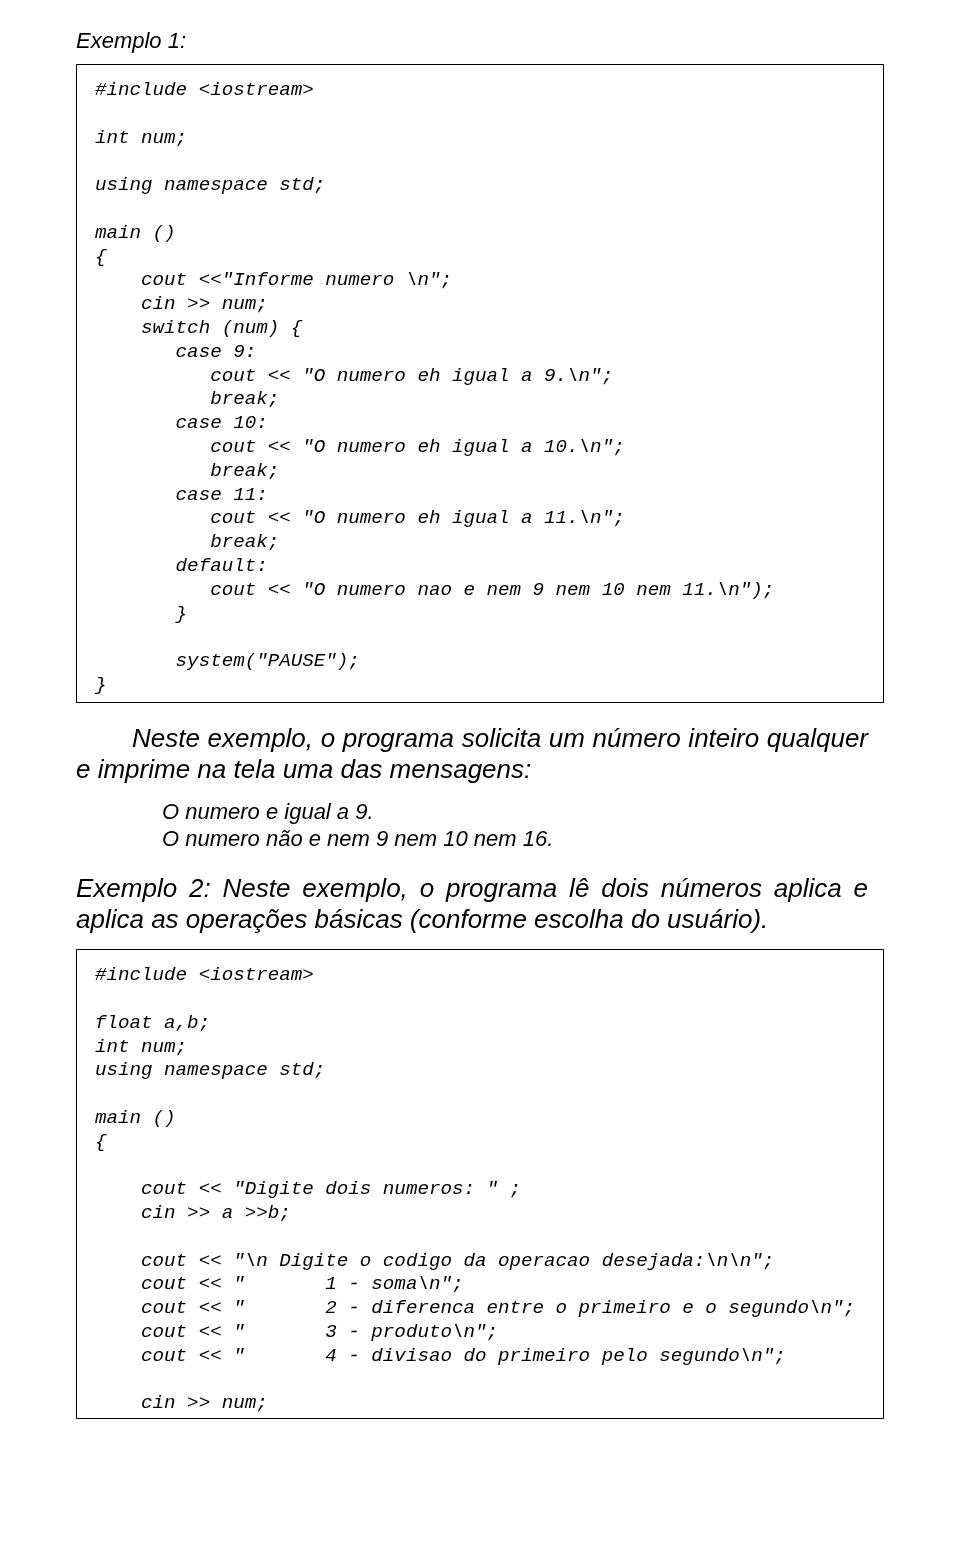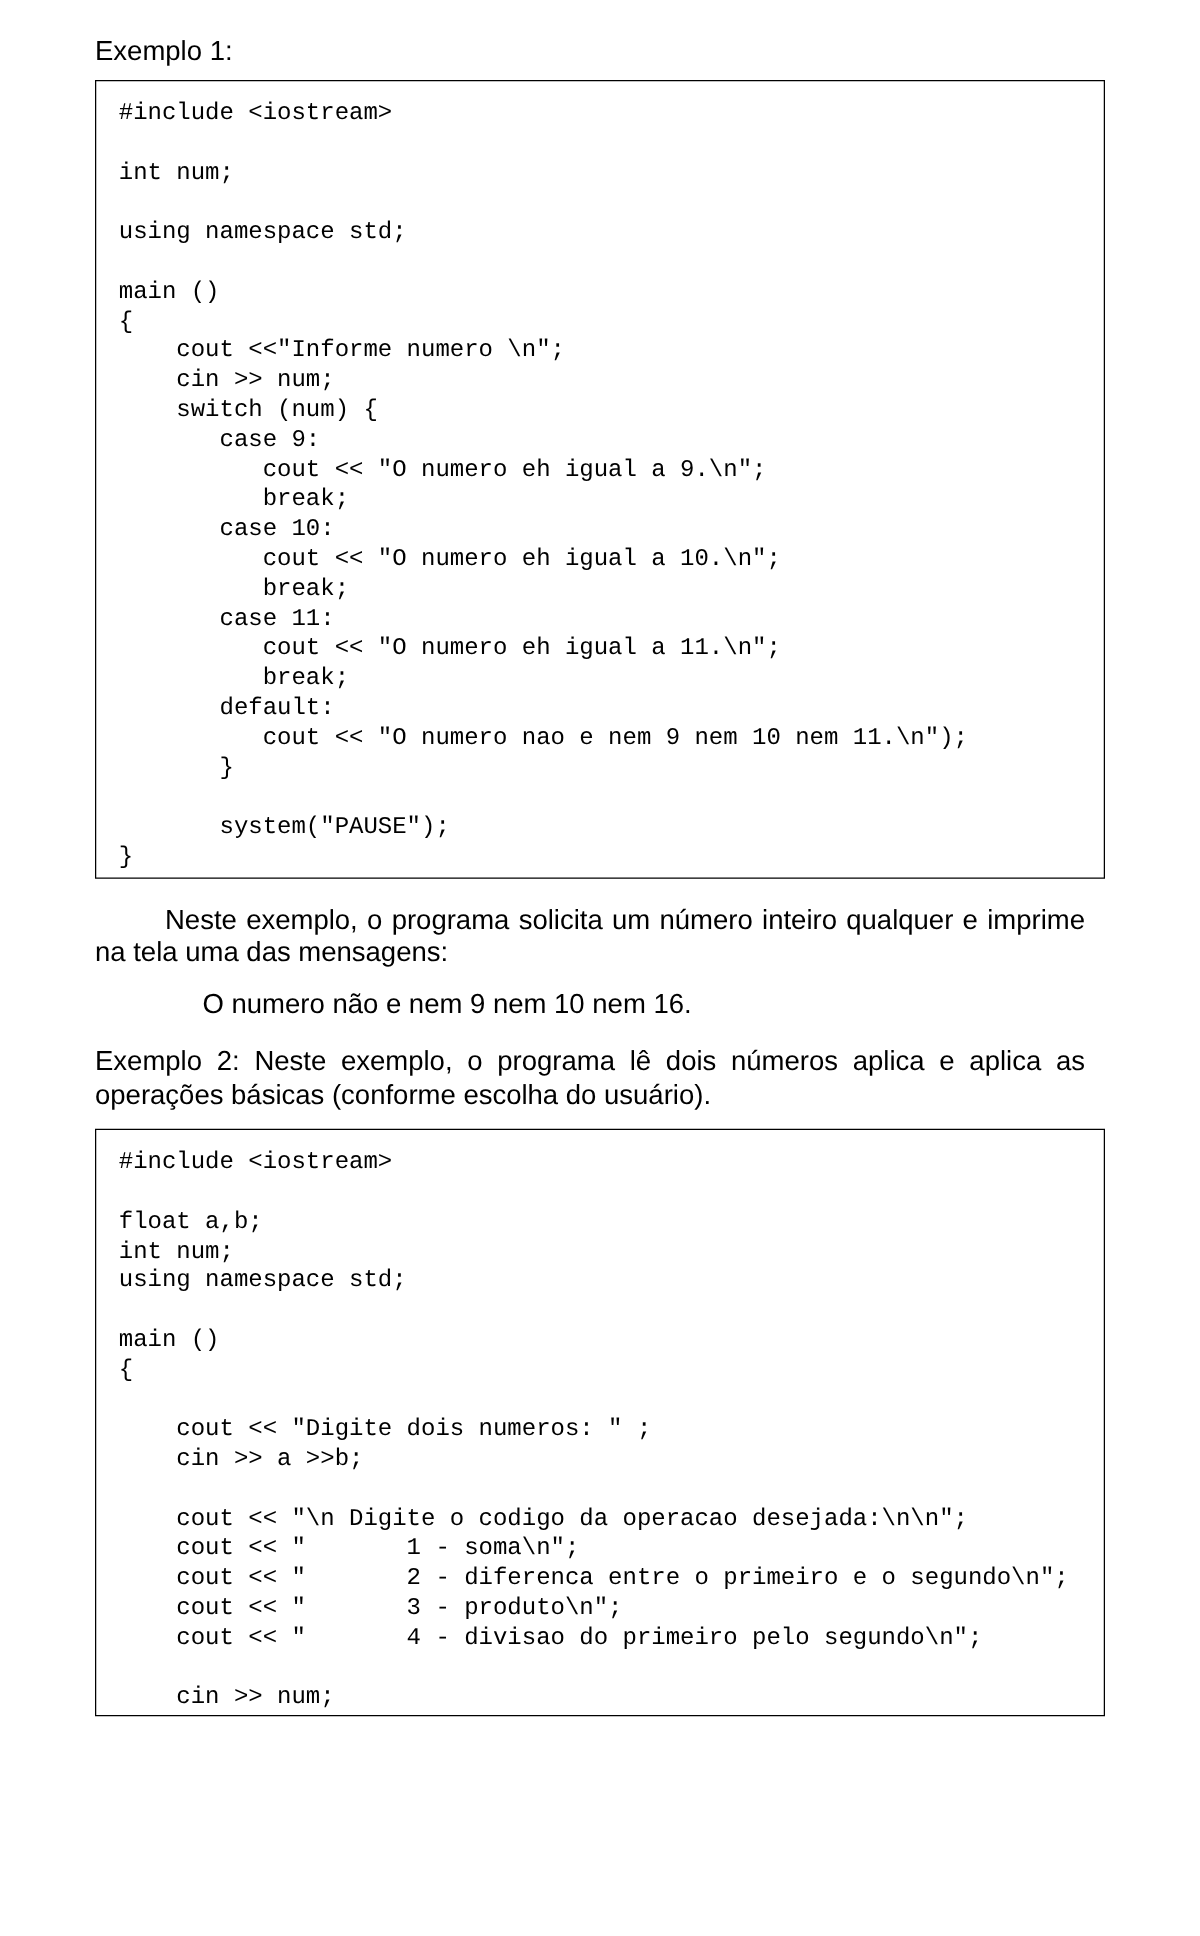--- a/index.html
+++ b/index.html
@@ -1,15 +1,15 @@
 <!DOCTYPE html>
 <html><head>
 <meta charset="utf-8">
 <style>
-  * { box-sizing: border-box; }
+  * { box-sizing: border-box; font-style: italic; }
   html, body { margin: 0; padding: 0; }
   body {
     width: 960px;
     background: #fff;
     font-family: Arial, Helvetica, sans-serif;
     color: #000;
     padding: 28px 76px 40px 76px;
   }
   .heading {
     font-size: 22px;
@@ -21,21 +21,21 @@
     font-family: "Courier New", Courier, monospace;
     font-size: 19.2px;
     line-height: 1.24;
     white-space: pre;
     overflow: hidden;
   }
   .codebox.tight {
     padding-bottom: 2px;
   }
   .para {
-    font-size: 22px;
+    font-size: 26px;
     line-height: 1.2;
     margin: 20px 16px 14px 0;
   }
   .indent-first {
     text-indent: 56px;
     text-align: justify;
   }
   .list {
     font-size: 22px;
     line-height: 1.22;
@@ -72,20 +72,21 @@
        default:
           cout &lt;&lt; "O numero nao e nem 9 nem 10 nem 11.\n");
        }
 
        system("PAUSE");
 }</div>
 
 <div class="para indent-first justify">Neste exemplo, o programa solicita um número inteiro qualquer e imprime na tela uma das mensagens:</div>
 
 <div class="list">
+  <div class="li">O numero e igual a 9.</div>
   <div class="li">O numero não e nem 9 nem 10 nem 16.</div>
 </div>
 
 <div class="para justify">Exemplo 2: Neste exemplo, o programa lê dois números aplica e aplica as operações básicas (conforme escolha do usuário).</div>
 
 <div class="codebox tight">#include &lt;iostream&gt;
 
 float a,b;
 int num;
 using namespace std;

